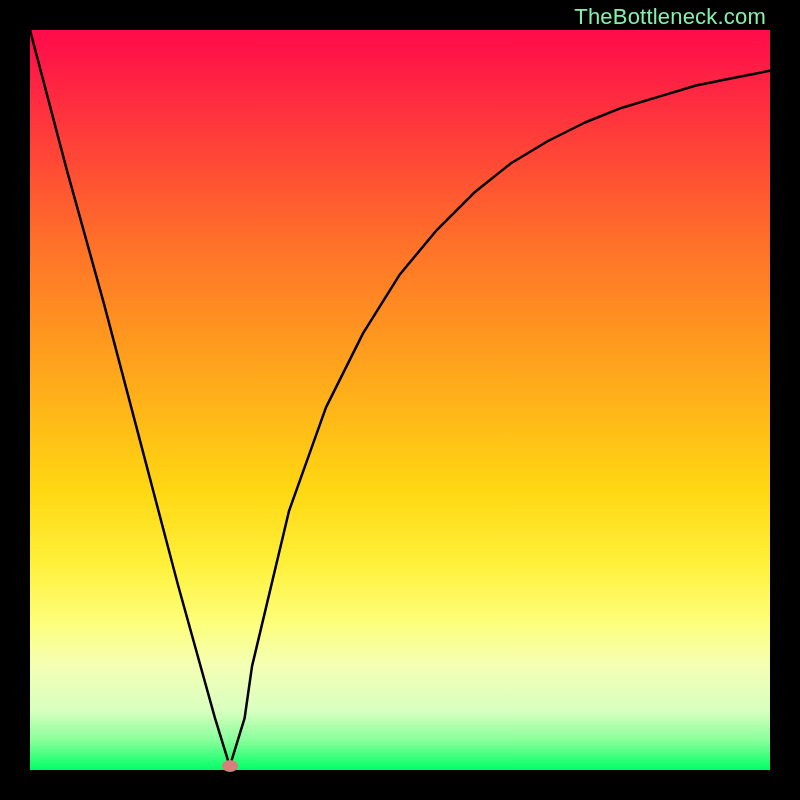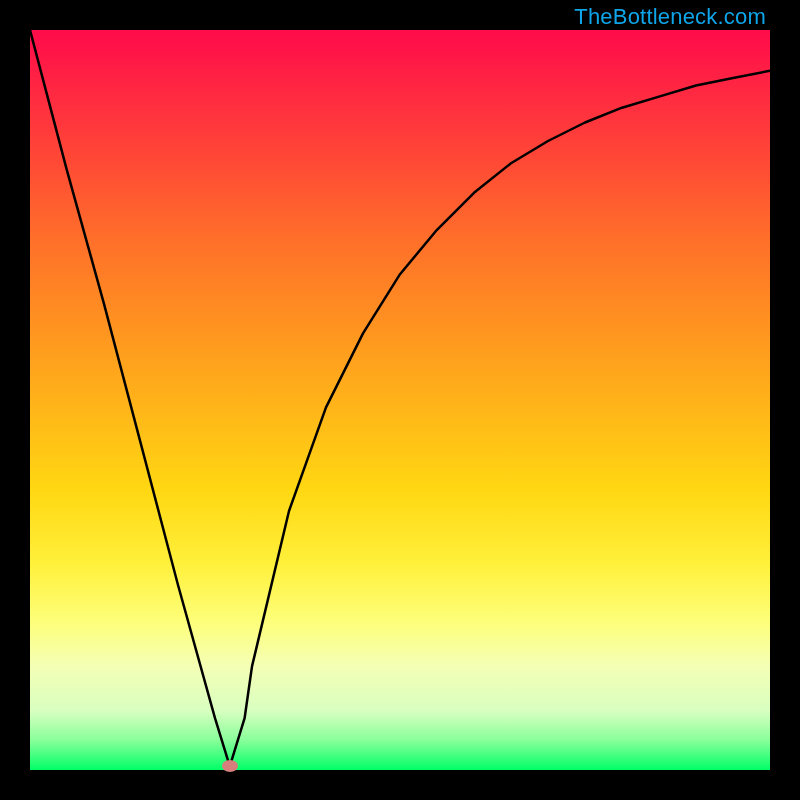--- a/index.html
+++ b/index.html
@@ -31,21 +31,21 @@
       #88ff9a 96%,
       #00ff66 100%
     );
   }
   .watermark {
     position: absolute;
     top: 4px;
     right: 34px;
     font-family: Arial, Helvetica, sans-serif;
     font-size: 22px;
-    color: #0ea5e9;
+    color: #86efac;
     font-weight: 500;
     letter-spacing: 0.2px;
   }
   svg.curve {
     position: absolute;
     left: 0; top: 0;
     width: 740px; height: 740px;
   }
   .marker {
     position: absolute;

